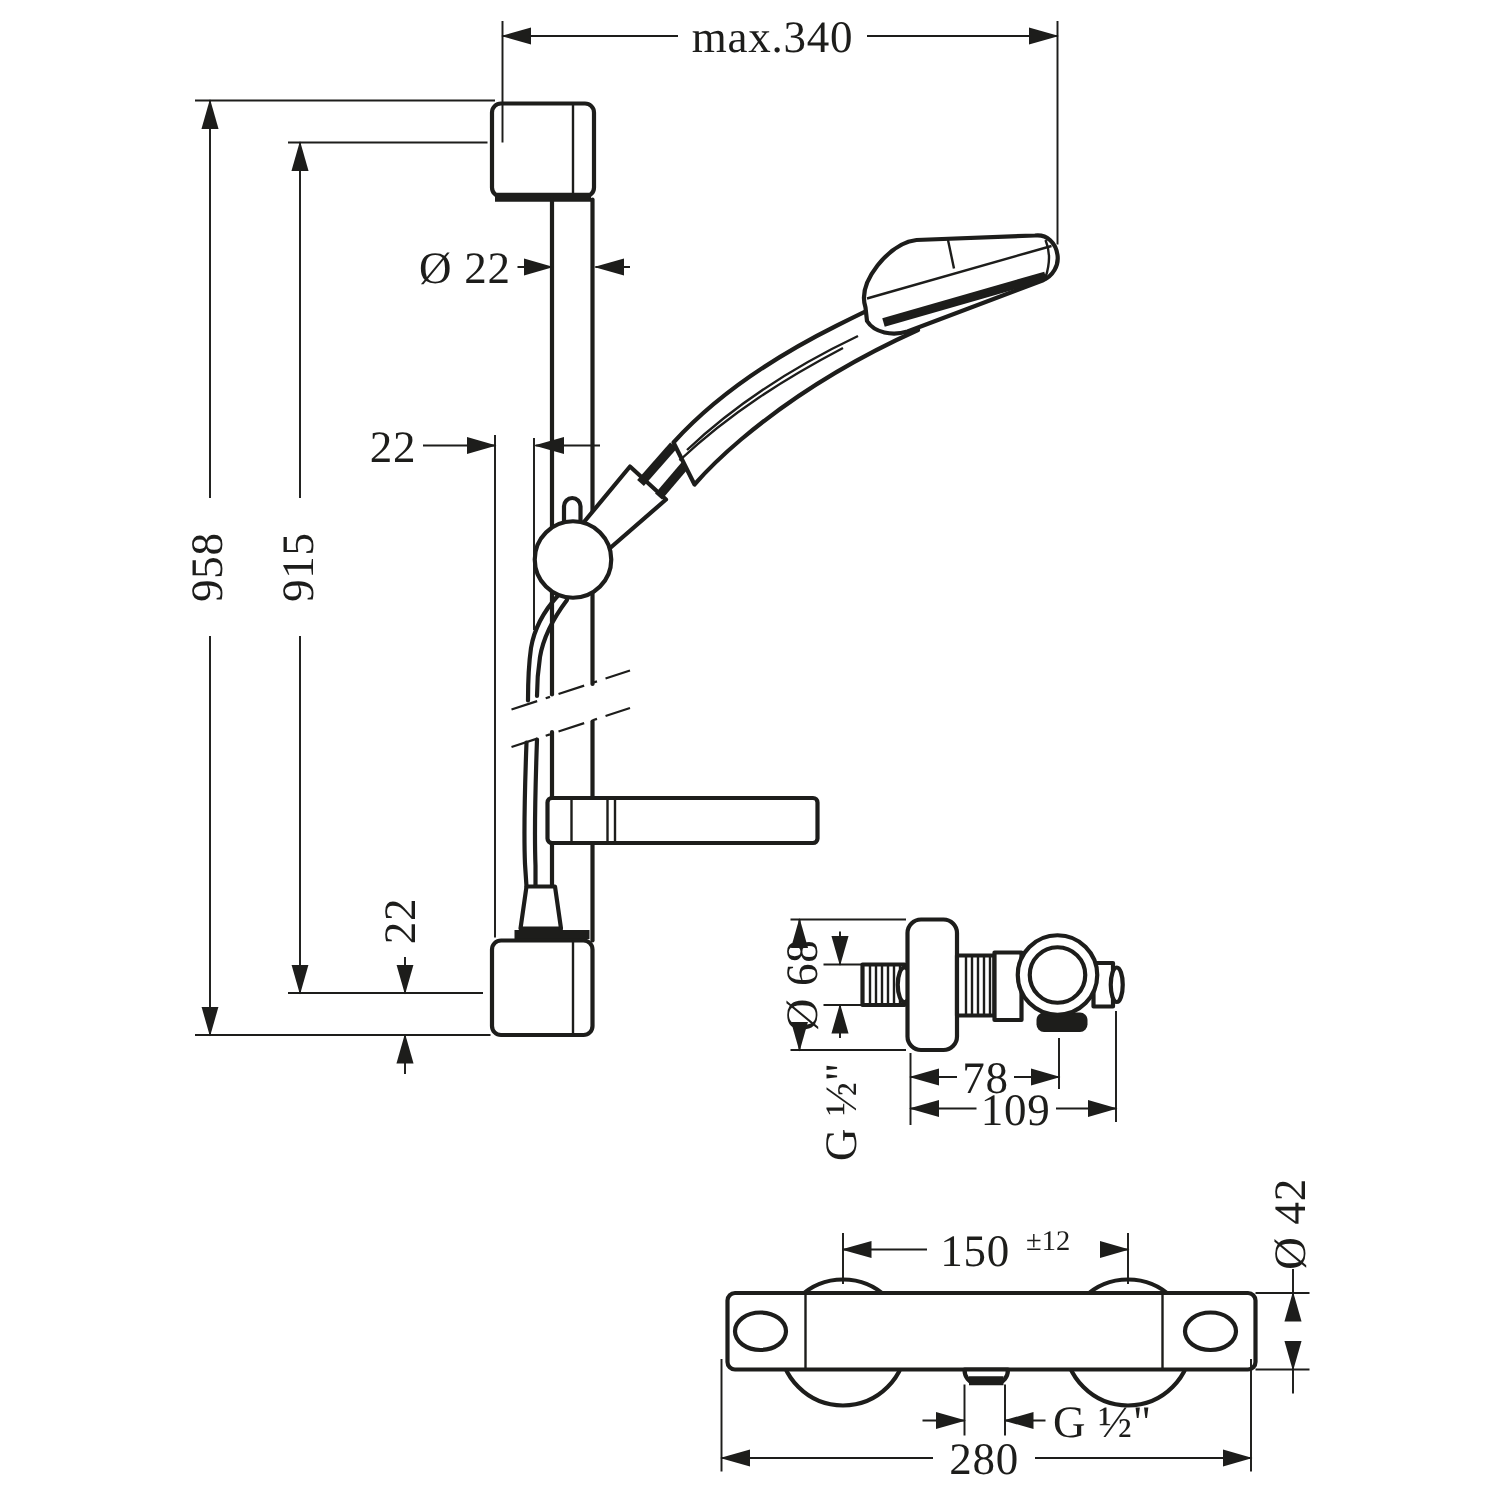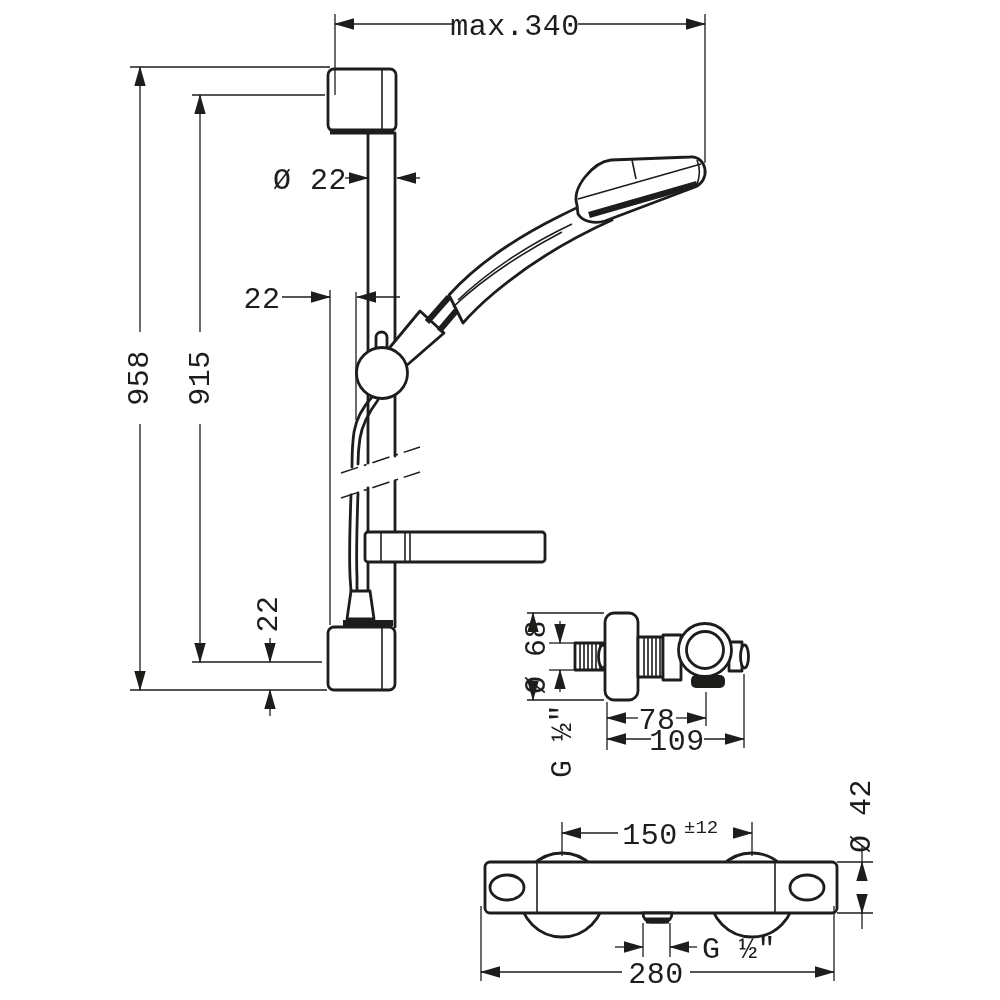--- a/index.html
+++ b/index.html
@@ -1,18 +1,18 @@
 <!DOCTYPE html>
 <html><head>
 <meta charset="utf-8">
 <style>
   html,body{margin:0;padding:0;background:#fff;}
   .canvas{
     width:1000px;height:1000px;background:#ffffff;position:relative;
-    font-family:Liberation Mono, monospace;
+    font-family:Liberation Serif, serif;
   }
   svg{display:block;width:1000px;height:1000px;}
   .obj{stroke:#1d1d1b;fill:none;stroke-width:2.8;stroke-linejoin:round;stroke-linecap:round;}
   .objf{stroke:#1d1d1b;fill:#ffffff;stroke-width:2.8;stroke-linejoin:round;}
   .thin{stroke:#1d1d1b;fill:none;stroke-width:1.6;}
   .thick{stroke:#1d1d1b;fill:none;stroke-width:6;stroke-linecap:butt;}
   .dim{stroke:#1d1d1b;fill:none;stroke-width:1.3;stroke-linecap:butt;}
   .dimtext{fill:#1d1d1b;font-size:30px;letter-spacing:0.5px;}
   .dimtext-sm{fill:#1d1d1b;font-size:19px;}
   .breakline{stroke:#1d1d1b;fill:none;stroke-width:1.5;stroke-dasharray:18 6 3 6;}

